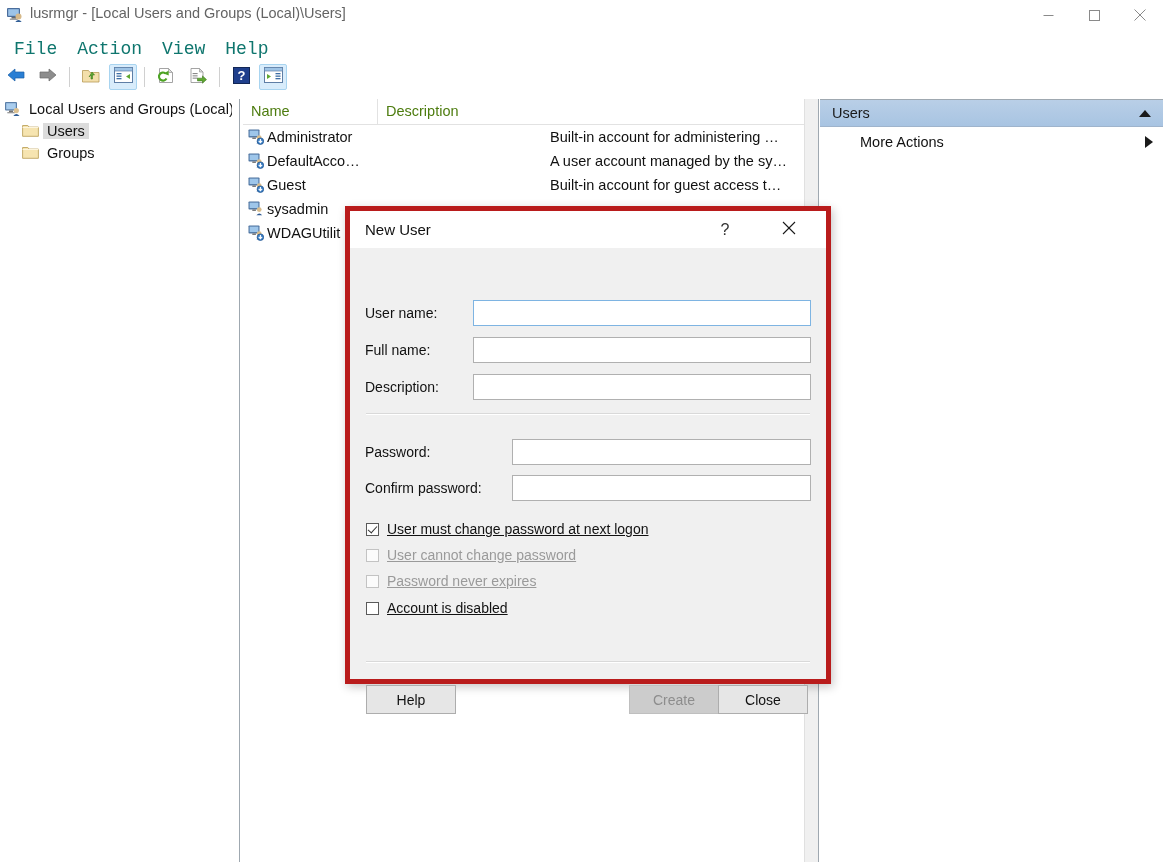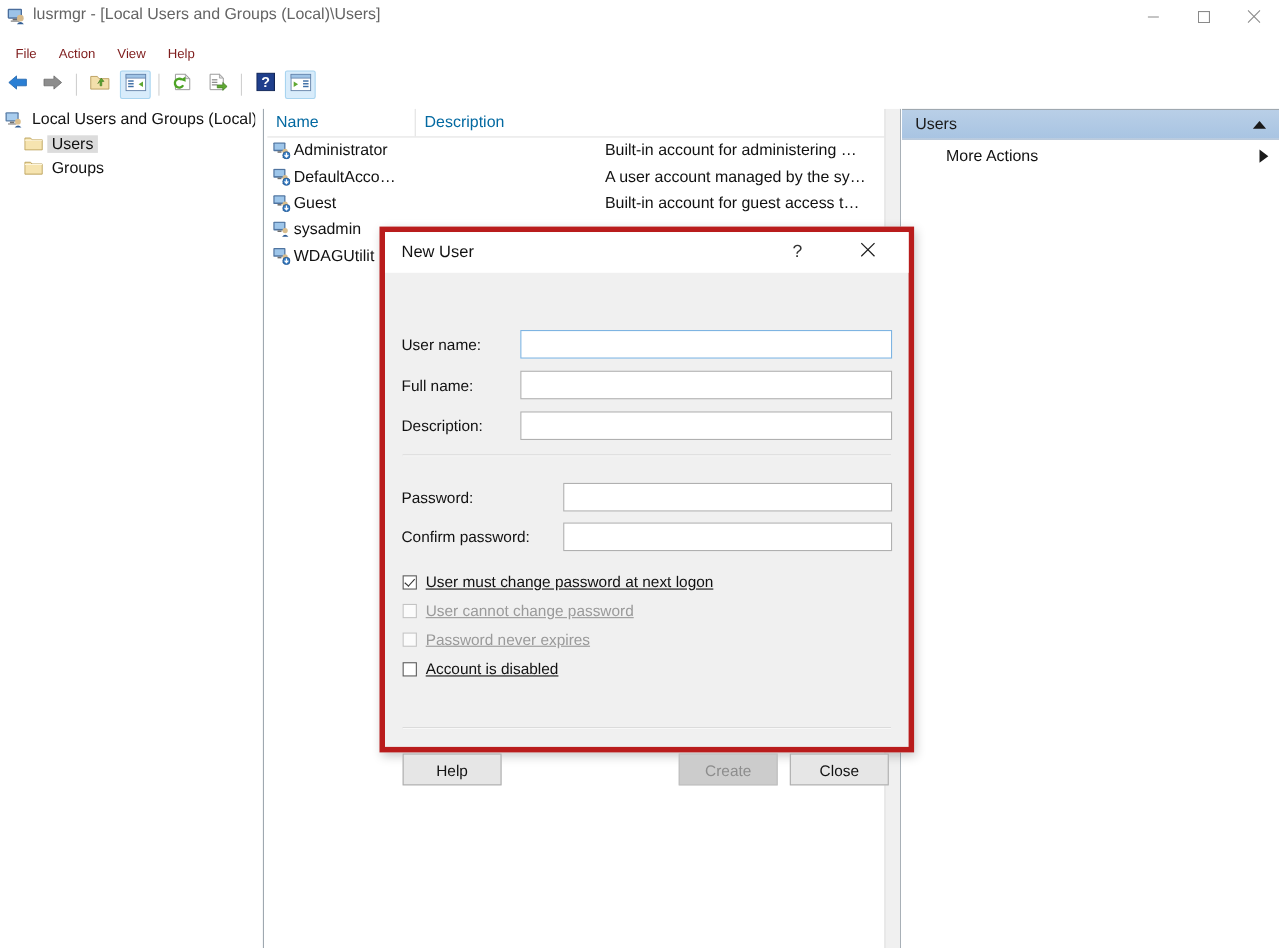--- a/index.html
+++ b/index.html
@@ -38,21 +38,21 @@
     color: #6d6d6d;
   }
   .wc svg { display:block; }
 
   
   .menubar {
     position: absolute; left: 0; top: 36px; width: 1163px; height: 26px;
     display: flex; align-items: center; background: #ffffff;
   }
   .menu-item {
-    font-size: 12px; color: #7f1d1d; padding: 2px 10px; white-space: nowrap;
+    font-size: 18px; color: #0f766e; padding: 2px 10px; white-space: nowrap; font-family: Liberation Mono, monospace;
   }
   .menu-item:first-child { margin-left: 4px; }
 
   
   .toolbar {
     position: absolute; left: 0; top: 63px; width: 1163px; height: 28px;
     background: #ffffff; display: flex; align-items: center;
   }
   .tb-btn {
     width: 26px; height: 24px; margin: 0 2px;
@@ -90,21 +90,21 @@
   .list-inner {
     position: absolute; left: 3px; top: 0; right: 14px; bottom: 0;
     background: #ffffff;
   }
   .list-header {
     position: relative; height: 25px; background: #ffffff;
     border-bottom: 1px solid #e2e2e2;
     display: flex; align-items: center;
   }
   .col-h {
-    font-size: 14.5px; color: #0369a1; padding-left: 8px; box-sizing: border-box;
+    font-size: 14.5px; color: #4d7c0f; padding-left: 8px; box-sizing: border-box;
     height: 25px; line-height: 25px; white-space: nowrap;
     border-right: 1px solid #e2e2e2;
   }
   .col-name { width: 135px; }
   .col-full { width: 185px; }
   .col-desc { width: 255px; border-right: none; }
 
   .list-row { display: flex; align-items: center; height: 24px; }
   .cell {
     font-size: 14.5px; color: #111; box-sizing: border-box;
@@ -206,21 +206,21 @@
     width: 4px; height: 8px; border: solid #333;
     border-width: 0 1.6px 1.6px 0; transform: rotate(42deg);
   }
 
   .dbtn {
     position: absolute; height: 29px; box-sizing: border-box;
     background: #e6e6e6; border: 1px solid #adadad;
     font-size: 14px; color: #111;
     display: flex; align-items: center; justify-content: center;
   }
-  .dbtn.disabled { background: #cccccc; border-color: #bfbfbf; color: #8d8d8d; }
+  .dbtn.disabled { background: #cccccc; border-color: #bfbfbf; color: #8d8d8d; margin-left: 12px; }
 </style>
 </head>
 <body>
 
 <div id="app">
 
   <div class="titlebar">
     <span class="titlebar-icon">
       <svg width="18" height="18" viewBox="0 0 18 18">
         <rect x="1" y="2" width="13" height="9" rx="1" fill="#4a6d9c"></rect>

